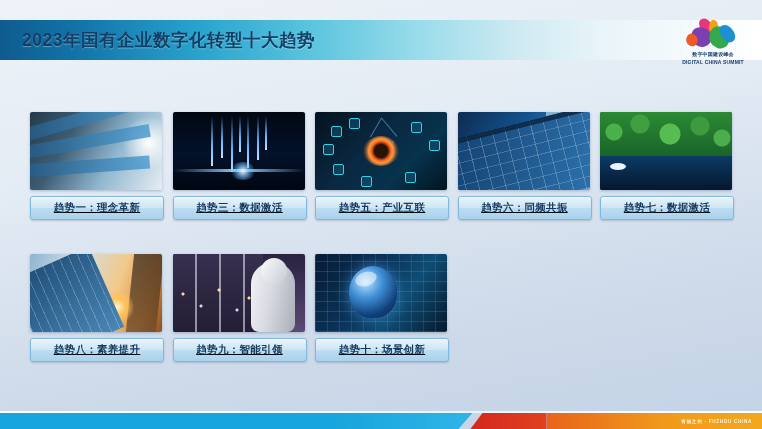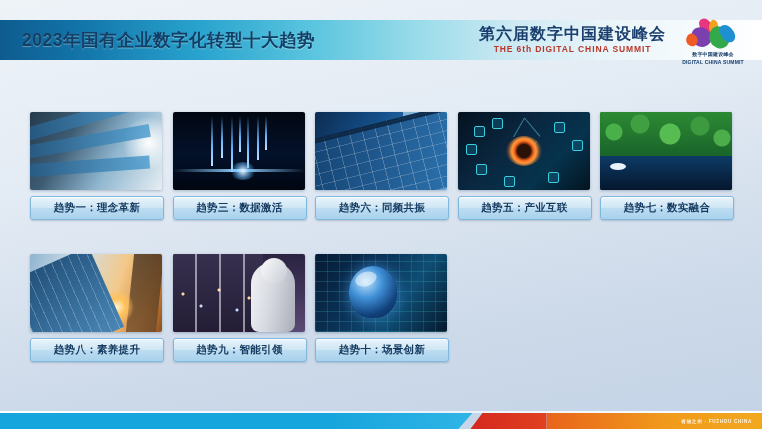--- a/index.html
+++ b/index.html
@@ -104,20 +104,21 @@
   .grid {
     position: absolute;
     left: 30px;
     top: 112px;
     width: 702px;
     display: grid;
     grid-template-columns: repeat(5, 132px);
     grid-template-rows: repeat(2, 110px);
     column-gap: 10.5px;
     row-gap: 32px;
+    text-decoration: underline;
   }
   .card {
     position: relative;
     width: 132px;
   }
   .thumb {
     width: 132px;
     height: 78px;
     border-radius: 2px;
     box-shadow: 0 1px 3px rgba(30,60,95,.30);
@@ -274,24 +275,20 @@
   }
 </style>
 </head>
 <body>
 
 <div id="slide">
 
   <div class="header">
     <div class="header-title">2023年国有企业数字化转型十大趋势</div>
 
-    <div class="summit-block">
-      <div class="summit-cn">第六届数字中国建设峰会</div>
-      <div class="summit-en">THE 6th DIGITAL CHINA SUMMIT</div>
-    </div>
 
     <div class="logo">
       <div class="logo-mark">
         <span class="lg1"></span>
         <span class="lg2"></span>
         <span class="lg3"></span>
         <span class="lg4"></span>
         <span class="lg5"></span>
         <span class="lg6"></span>
       </div>
@@ -325,31 +322,20 @@
         <i class="beam" style="left:84px; height:44px;"></i>
         <i class="beam" style="left:92px; height:34px;"></i>
         <i class="floor"></i>
         <i class="core"></i>
       </div>
       <div class="caption">
         <span>趋势三：数据激活</span>
       </div>
     </div>
 
-
-    <div class="card">
-      <div class="thumb t6">
-        <i class="sky"></i>
-        <i class="panel"></i>
-        <i class="bar"></i>
-      </div>
-      <div class="caption">
-        <span>趋势六：同频共振</span>
-      </div>
-    </div>
 
     <div class="card">
       <div class="thumb t5">
         <i class="ray" style="left:66px; top:6px; height:22px; transform:rotate(30deg);"></i>
         <i class="ray" style="left:66px; top:6px; height:24px; transform:rotate(-40deg);"></i>
         <i class="ray" style="left:66px; top:50px; height:22px; transform:rotate(150deg);"></i>
         <i class="ray" style="left:66px; top:50px; height:24px; transform:rotate(-150deg);"></i>
         <i class="node" style="left:16px; top:14px;"></i>
         <i class="node" style="left:34px; top:6px;"></i>
         <i class="node" style="left:96px; top:10px;"></i>
@@ -359,27 +345,38 @@
         <i class="node" style="left:90px; top:60px;"></i>
         <i class="node" style="left:8px; top:32px;"></i>
         <i class="hub"></i>
       </div>
       <div class="caption">
         <span>趋势五：产业互联</span>
       </div>
     </div>
 
     <div class="card">
+      <div class="thumb t6">
+        <i class="sky"></i>
+        <i class="panel"></i>
+        <i class="bar"></i>
+      </div>
+      <div class="caption">
+        <span>趋势六：同频共振</span>
+      </div>
+    </div>
+
+    <div class="card">
       <div class="thumb t7">
         <i class="water"></i>
         <i class="canopy"></i>
         <i class="boat"></i>
       </div>
       <div class="caption">
-        <span>趋势七：数实融合</span>
+        <span>趋势七：数据激活</span>
       </div>
     </div>
 
     <div class="card">
       <div class="thumb t8">
         <i class="tower"></i>
         <i class="sun"></i>
         <i class="slab"></i>
       </div>
       <div class="caption">

